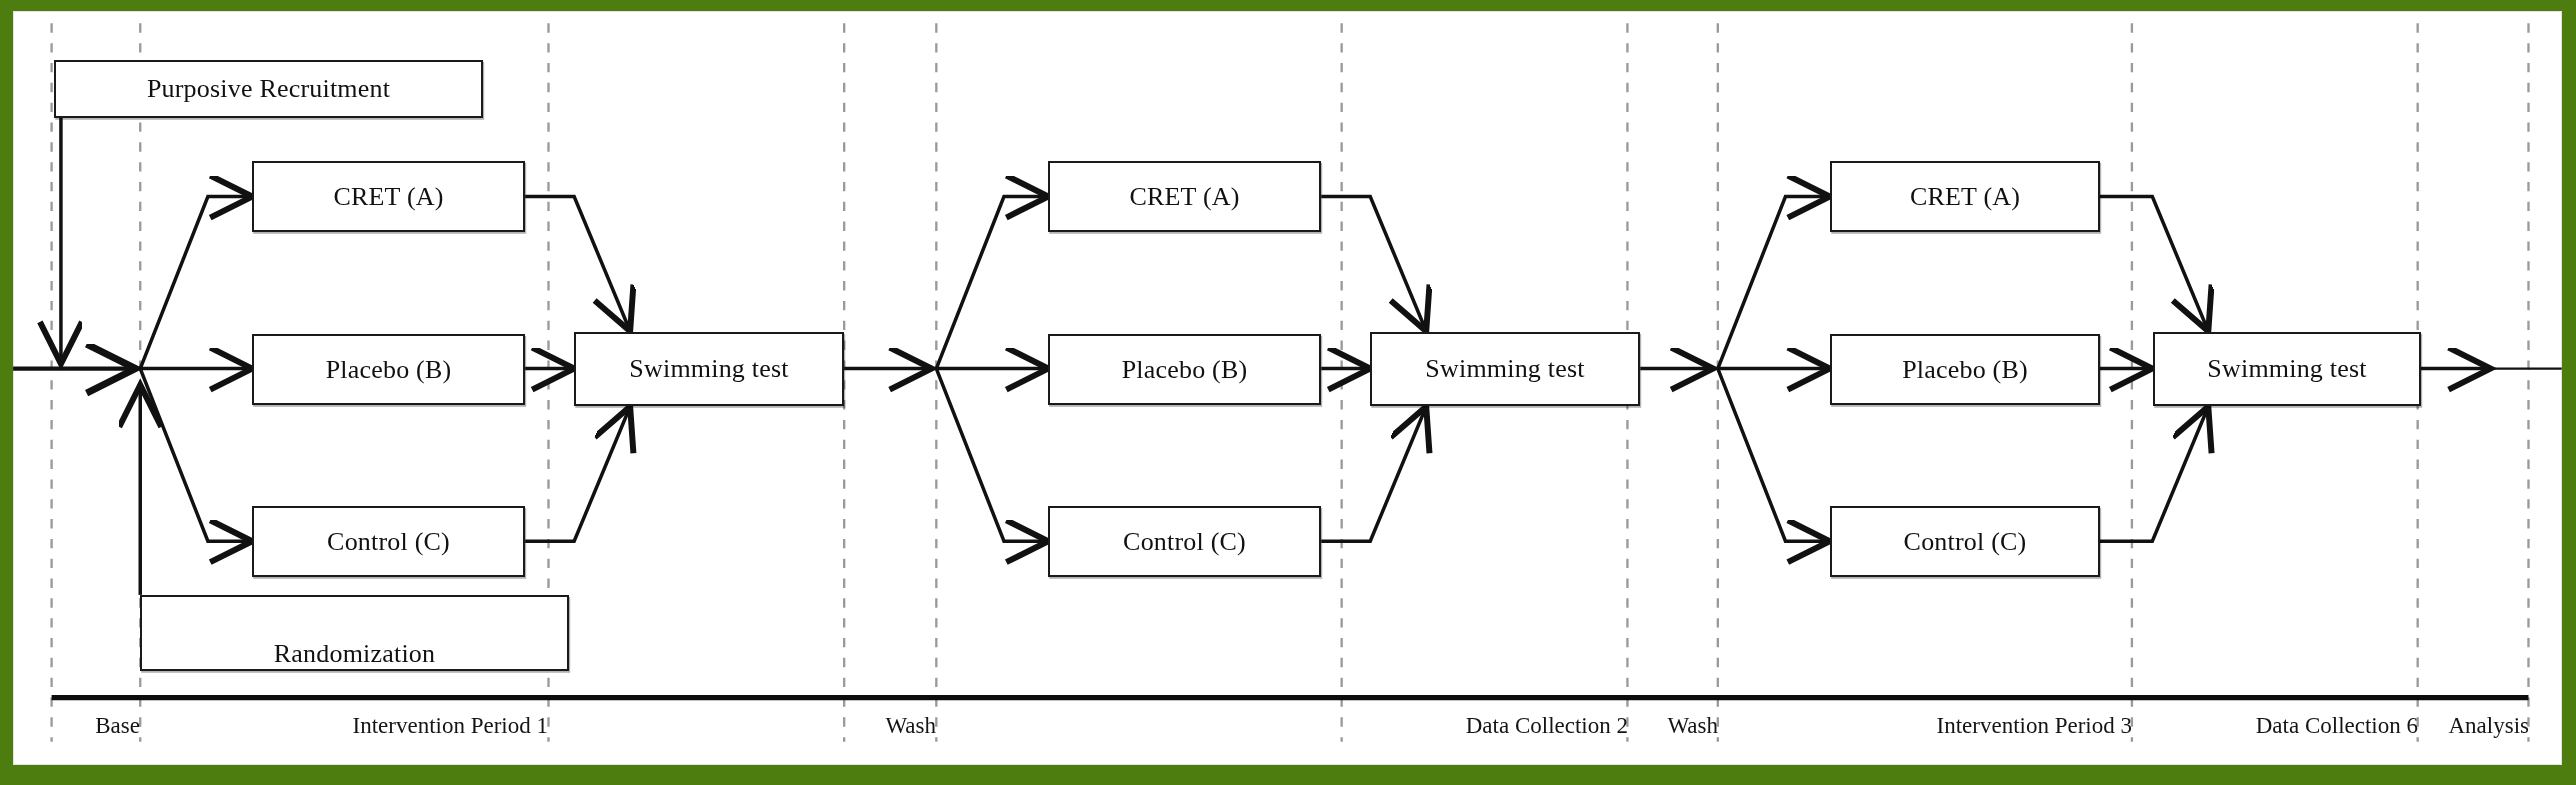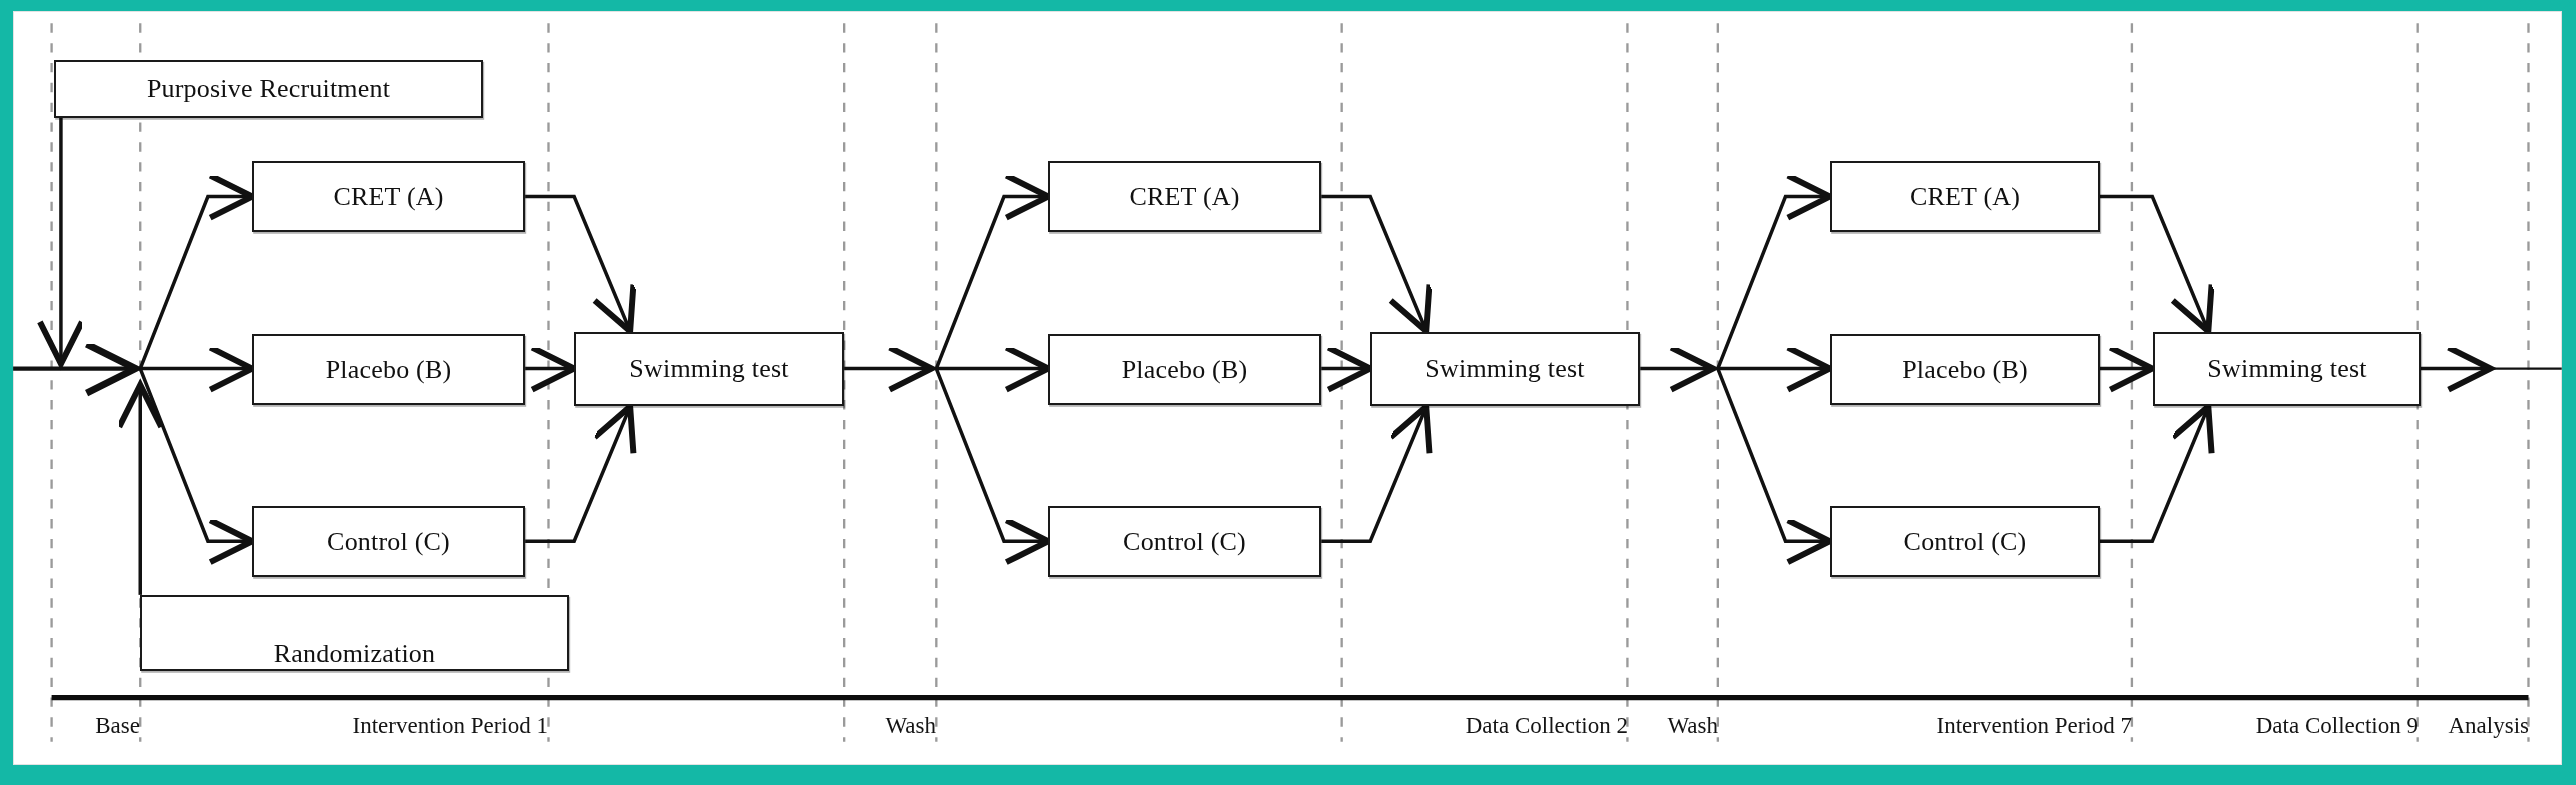--- a/index.html
+++ b/index.html
@@ -4,21 +4,21 @@
 <style>
   html, body {
     margin: 0; padding: 0;
     background: #ffffff;
     font-family: "Liberation Serif", "DejaVu Serif", serif;
   }
   #page {
     position: relative;
     width: 2576px;
     height: 785px;
-    background: #14b8a6;
+    background: #4d7c0f;
     overflow: hidden;
   }
   #frame {
     position: absolute;
     left: 13px; top: 10.5px;
     width: 2549px; height: 754px;
     background: #ffffff;
     border: 1.8px solid #e2e2e2;
     box-sizing: border-box;
   }
@@ -182,22 +182,22 @@
   <div class="phase-label" style="left:844px; width:92px;">
     <span>Wash</span>
   </div>
   <div class="phase-label" style="left:1342px; width:286px;">
     <span>Data Collection 2</span>
   </div>
   <div class="phase-label" style="left:1628px; width:90px;">
     <span>Wash</span>
   </div>
   <div class="phase-label" style="left:1718px; width:414px;">
-    <span>Intervention Period 7</span>
+    <span>Intervention Period 3</span>
   </div>
   <div class="phase-label" style="left:2132px; width:286px;">
-    <span>Data Collection 9</span>
+    <span>Data Collection 6</span>
   </div>
   <div class="phase-label" style="left:2418px; width:111px;">
     <span>Analysis</span>
   </div>
 </div>
 
 
 </body></html>

